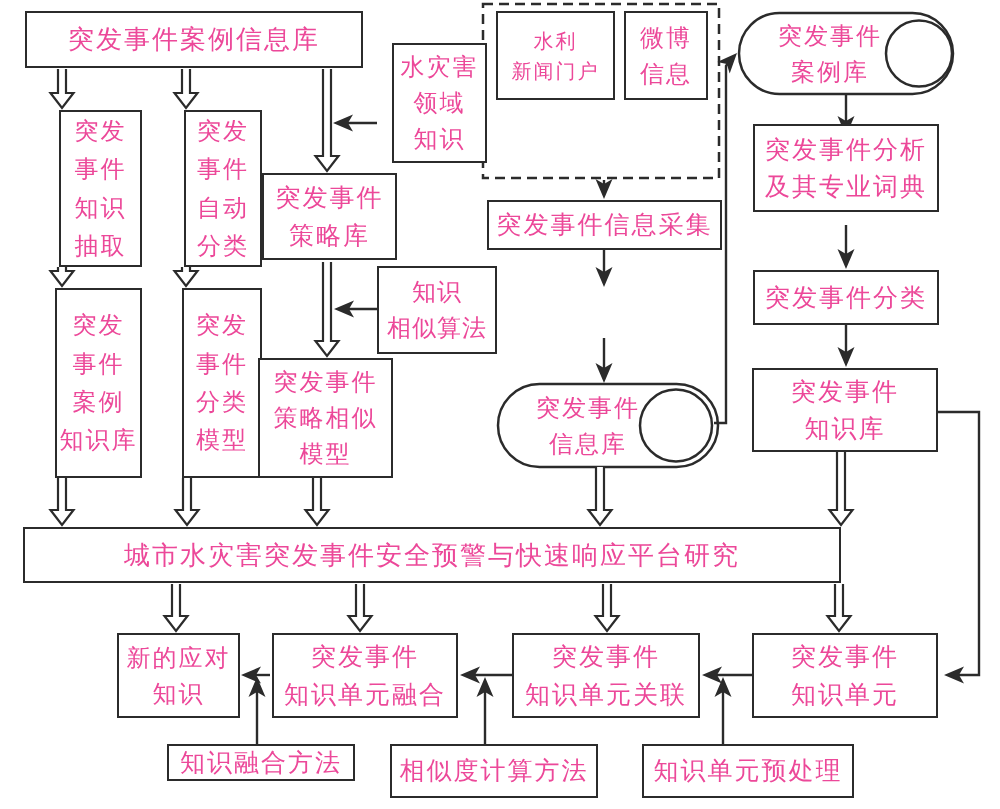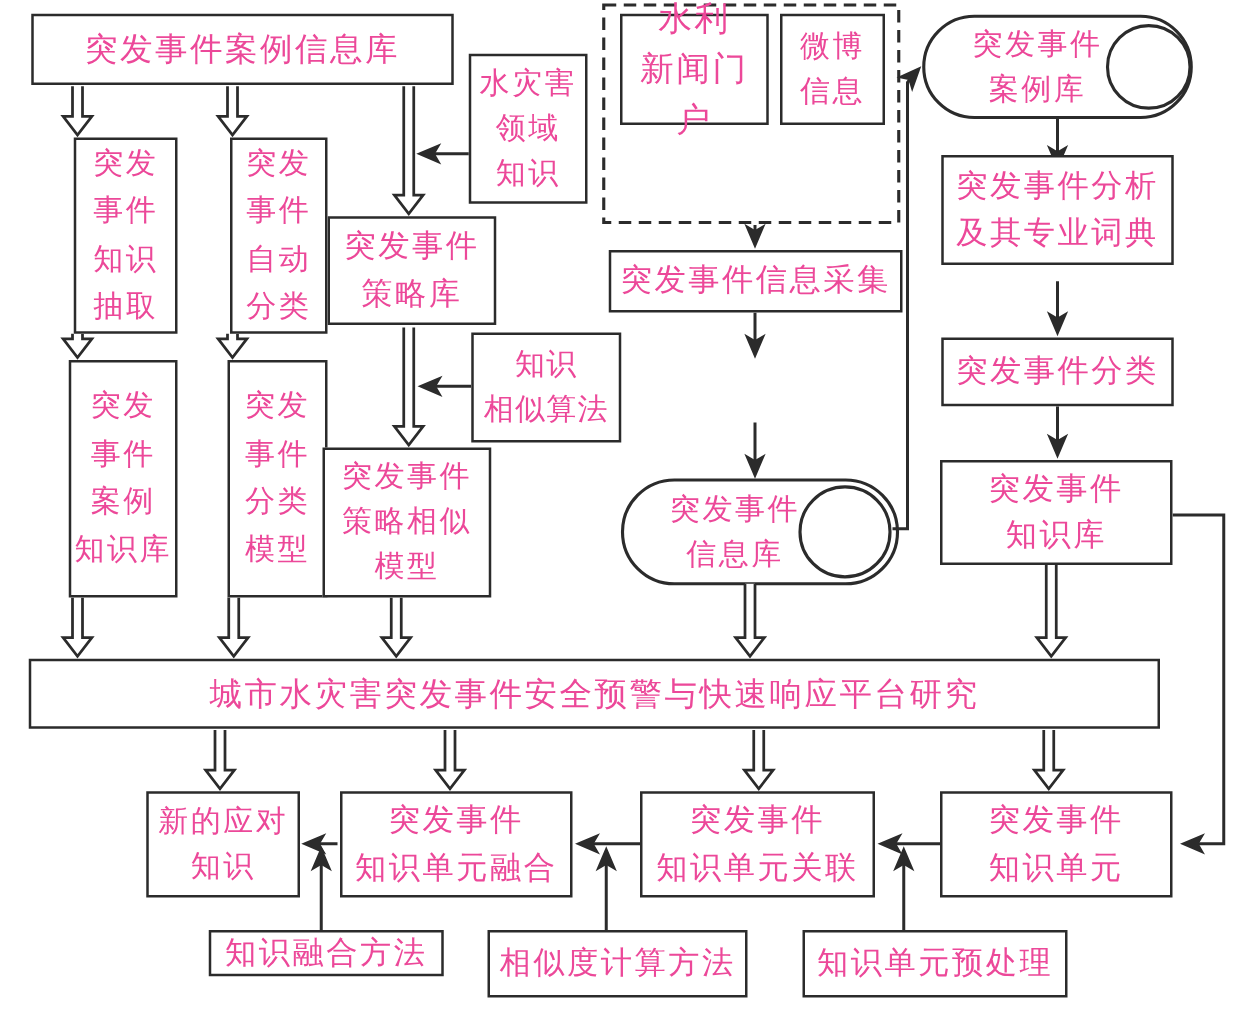--- a/index.html
+++ b/index.html
@@ -77,37 +77,37 @@
       <polyline points="257,744 257,687" fill="none" stroke="#2b2b2b" stroke-width="2.4"></polyline>
       <polygon points="257.0,677.0 265.5,697.0 257.0,692.0 248.5,697.0" fill="#2b2b2b" stroke="none"></polygon>
       <polyline points="485,744 485,687" fill="none" stroke="#2b2b2b" stroke-width="2.4"></polyline>
       <polygon points="485.0,677.0 493.5,697.0 485.0,692.0 476.5,697.0" fill="#2b2b2b" stroke="none"></polygon>
       <polyline points="723,744 723,687" fill="none" stroke="#2b2b2b" stroke-width="2.4"></polyline>
       <polygon points="723.0,677.0 731.5,697.0 723.0,692.0 714.5,697.0" fill="#2b2b2b" stroke="none"></polygon>
     </svg>
 
   <div class="node big" style="left:25px;top:11px;width:338px;height:57px">突发事件案例信息库</div>
 
-  <div class="node" style="left:496px;top:11px;width:119px;height:89px;font-size:27px">水利
+  <div class="node" style="left:496px;top:11px;width:119px;height:89px;font-size:20px">水利
 新闻门户</div>
   <div class="node" style="left:624px;top:11px;width:84px;height:89px;font-size:24px">微博
 信息</div>
 
   <div class="node cyl-label" style="left:747px;top:17px;width:166px;height:73px;font-size:24px">突发事件
 案例库</div>
 
   <div class="node tall" style="left:27px;top:110px;width:83px;height:157px;font-size:24px">突发
 事件
 知识
 抽取</div>
   <div class="node tall" style="left:152px;top:110px;width:78px;height:157px;font-size:24px">突发
 事件
 自动
 分类</div>
-  <div class="node" style="left:375px;top:43px;width:95px;height:120px;font-size:24px">水灾害
+  <div class="node" style="left:392px;top:43px;width:95px;height:120px;font-size:24px">水灾害
 领域
 知识</div>
   <div class="node" style="left:262px;top:173px;width:135px;height:87px">突发事件
 策略库</div>
   <div class="node" style="left:487px;top:200px;width:235px;height:50px">突发事件信息采集</div>
   <div class="node" style="left:753px;top:124px;width:186px;height:88px">突发事件分析
 及其专业词典</div>
 
   <div class="node" style="left:377px;top:266px;width:120px;height:88px;font-size:24px;letter-spacing:1px">知识
 相似算法</div>
@@ -124,21 +124,21 @@
   <div class="node" style="left:258px;top:358px;width:135px;height:120px;font-size:24px">突发事件
 策略相似
 模型</div>
 
   <div class="node cyl-label" style="left:508px;top:389px;width:160px;height:73px;font-size:24px">突发事件
 信息库</div>
 
   <div class="node" style="left:752px;top:368px;width:186px;height:84px">突发事件
 知识库</div>
 
-  <div class="node big" style="left:23px;top:527px;width:905px;height:56px">城市水灾害突发事件安全预警与快速响应平台研究</div>
+  <div class="node big" style="left:23px;top:527px;width:818px;height:56px">城市水灾害突发事件安全预警与快速响应平台研究</div>
 
   <div class="node" style="left:117px;top:633px;width:123px;height:85px;font-size:24px">新的应对
 知识</div>
   <div class="node" style="left:272px;top:633px;width:186px;height:85px">突发事件
 知识单元融合</div>
   <div class="node" style="left:512px;top:633px;width:188px;height:85px">突发事件
 知识单元关联</div>
   <div class="node" style="left:752px;top:633px;width:186px;height:85px">突发事件
 知识单元</div>
 

